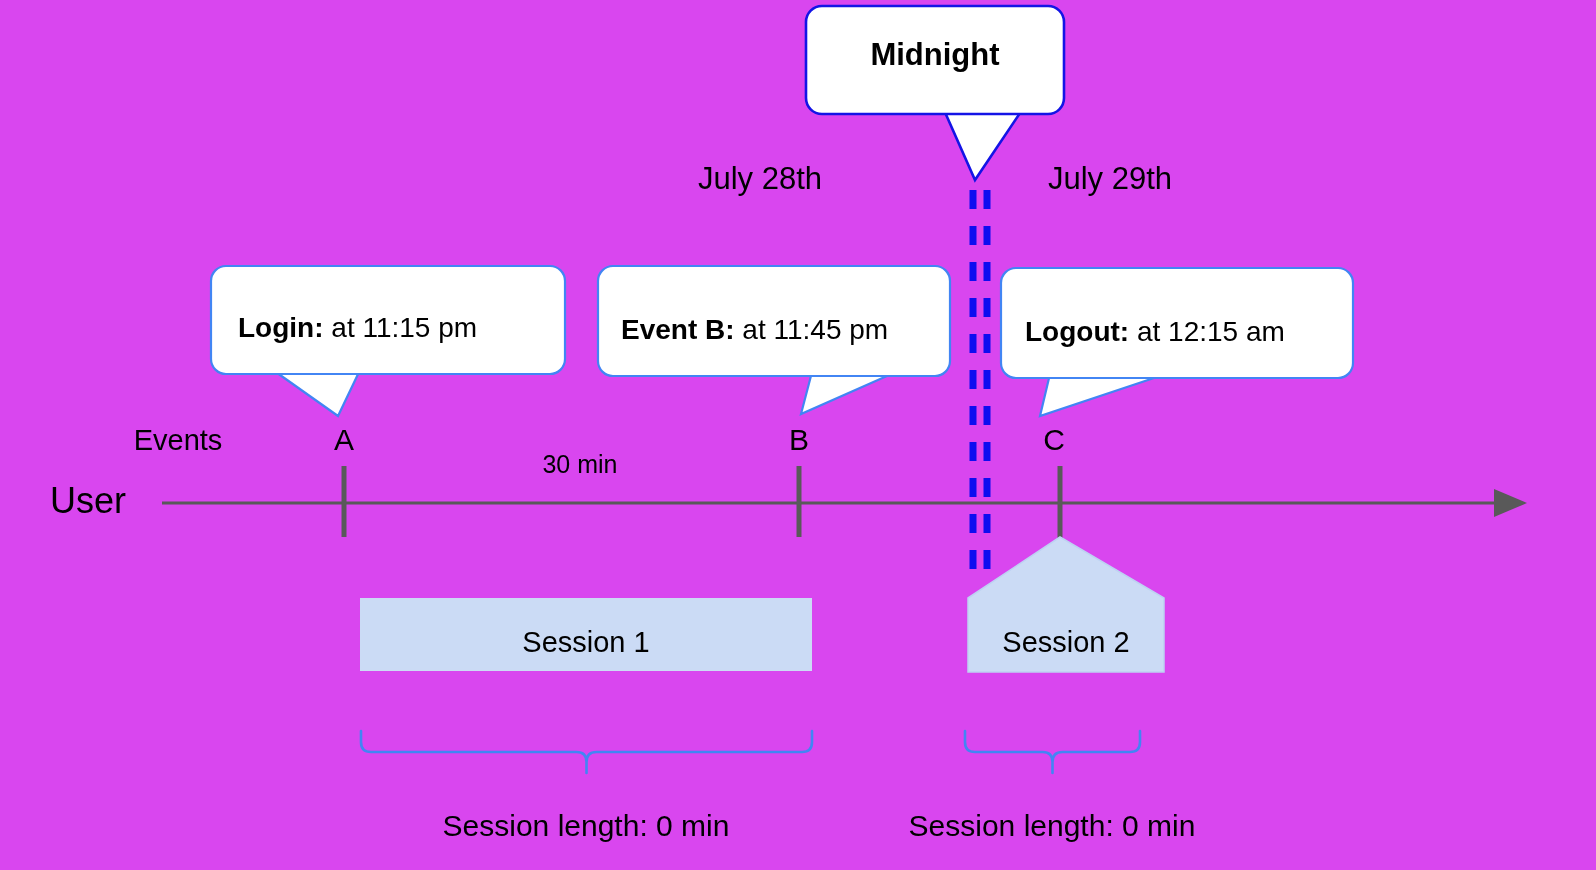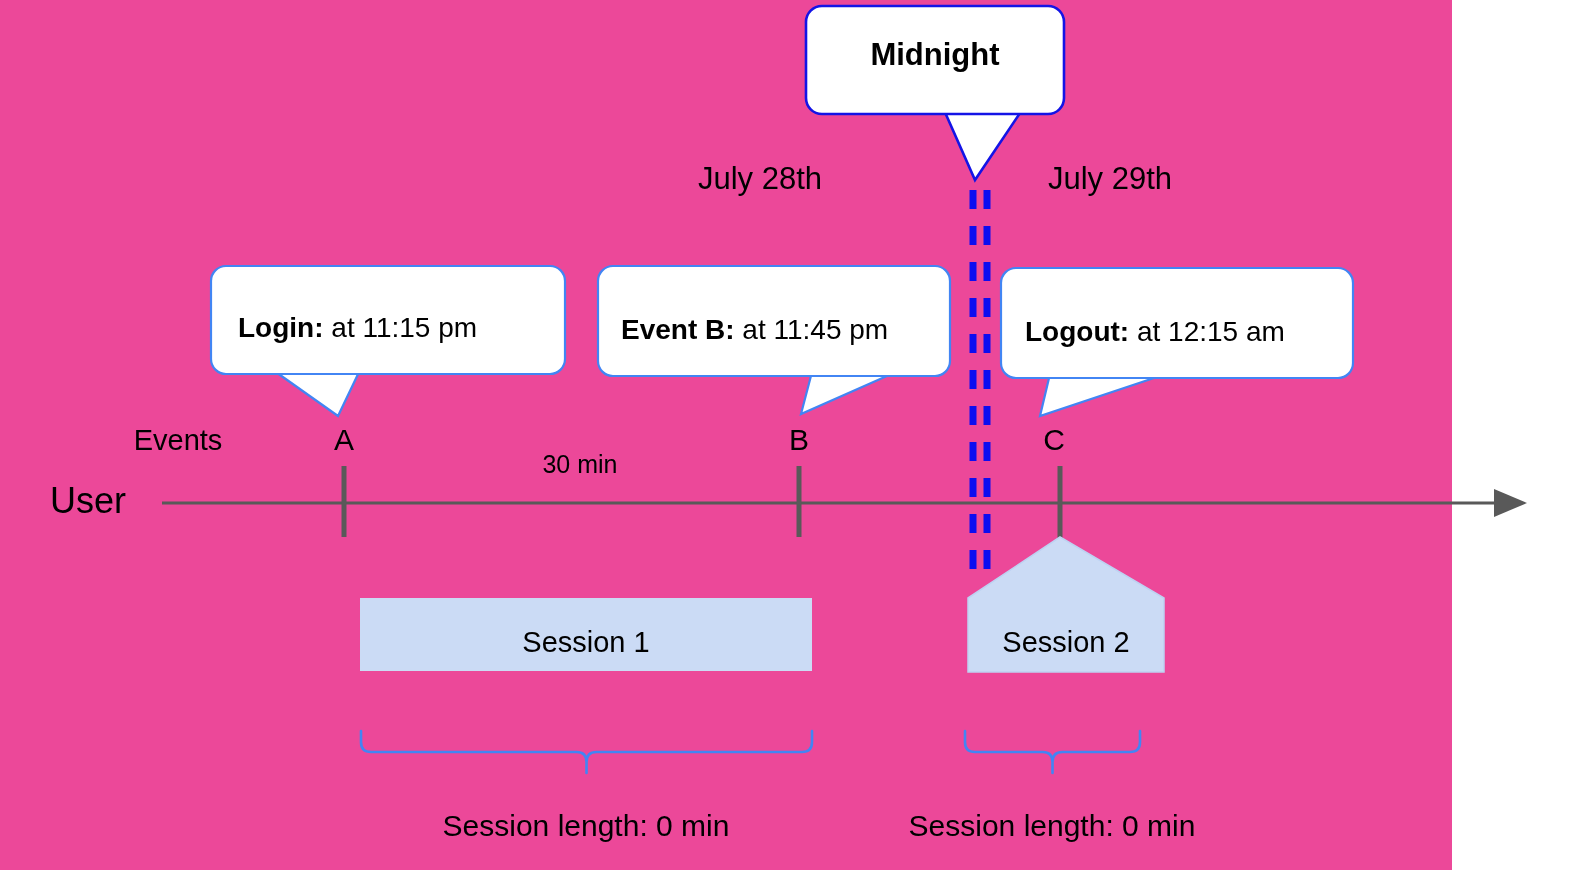--- a/index.html
+++ b/index.html
@@ -8,23 +8,23 @@
     background: #ffffff;
   }
   body {
     width: 1596px;
     height: 870px;
     overflow: hidden;
     font-family: "Liberation Sans", sans-serif;
   }
   #diagram-root {
     position: relative;
-    width: 1452px;
+    width: 1596px;
     height: 870px;
-    background: #ec4899;
+    background: #d946ef;
   }
   svg#diagram-svg {
     position: absolute;
     top: 0;
     left: 0;
     width: 1596px;
     height: 870px;
     display: block;
   }
   .txt {

